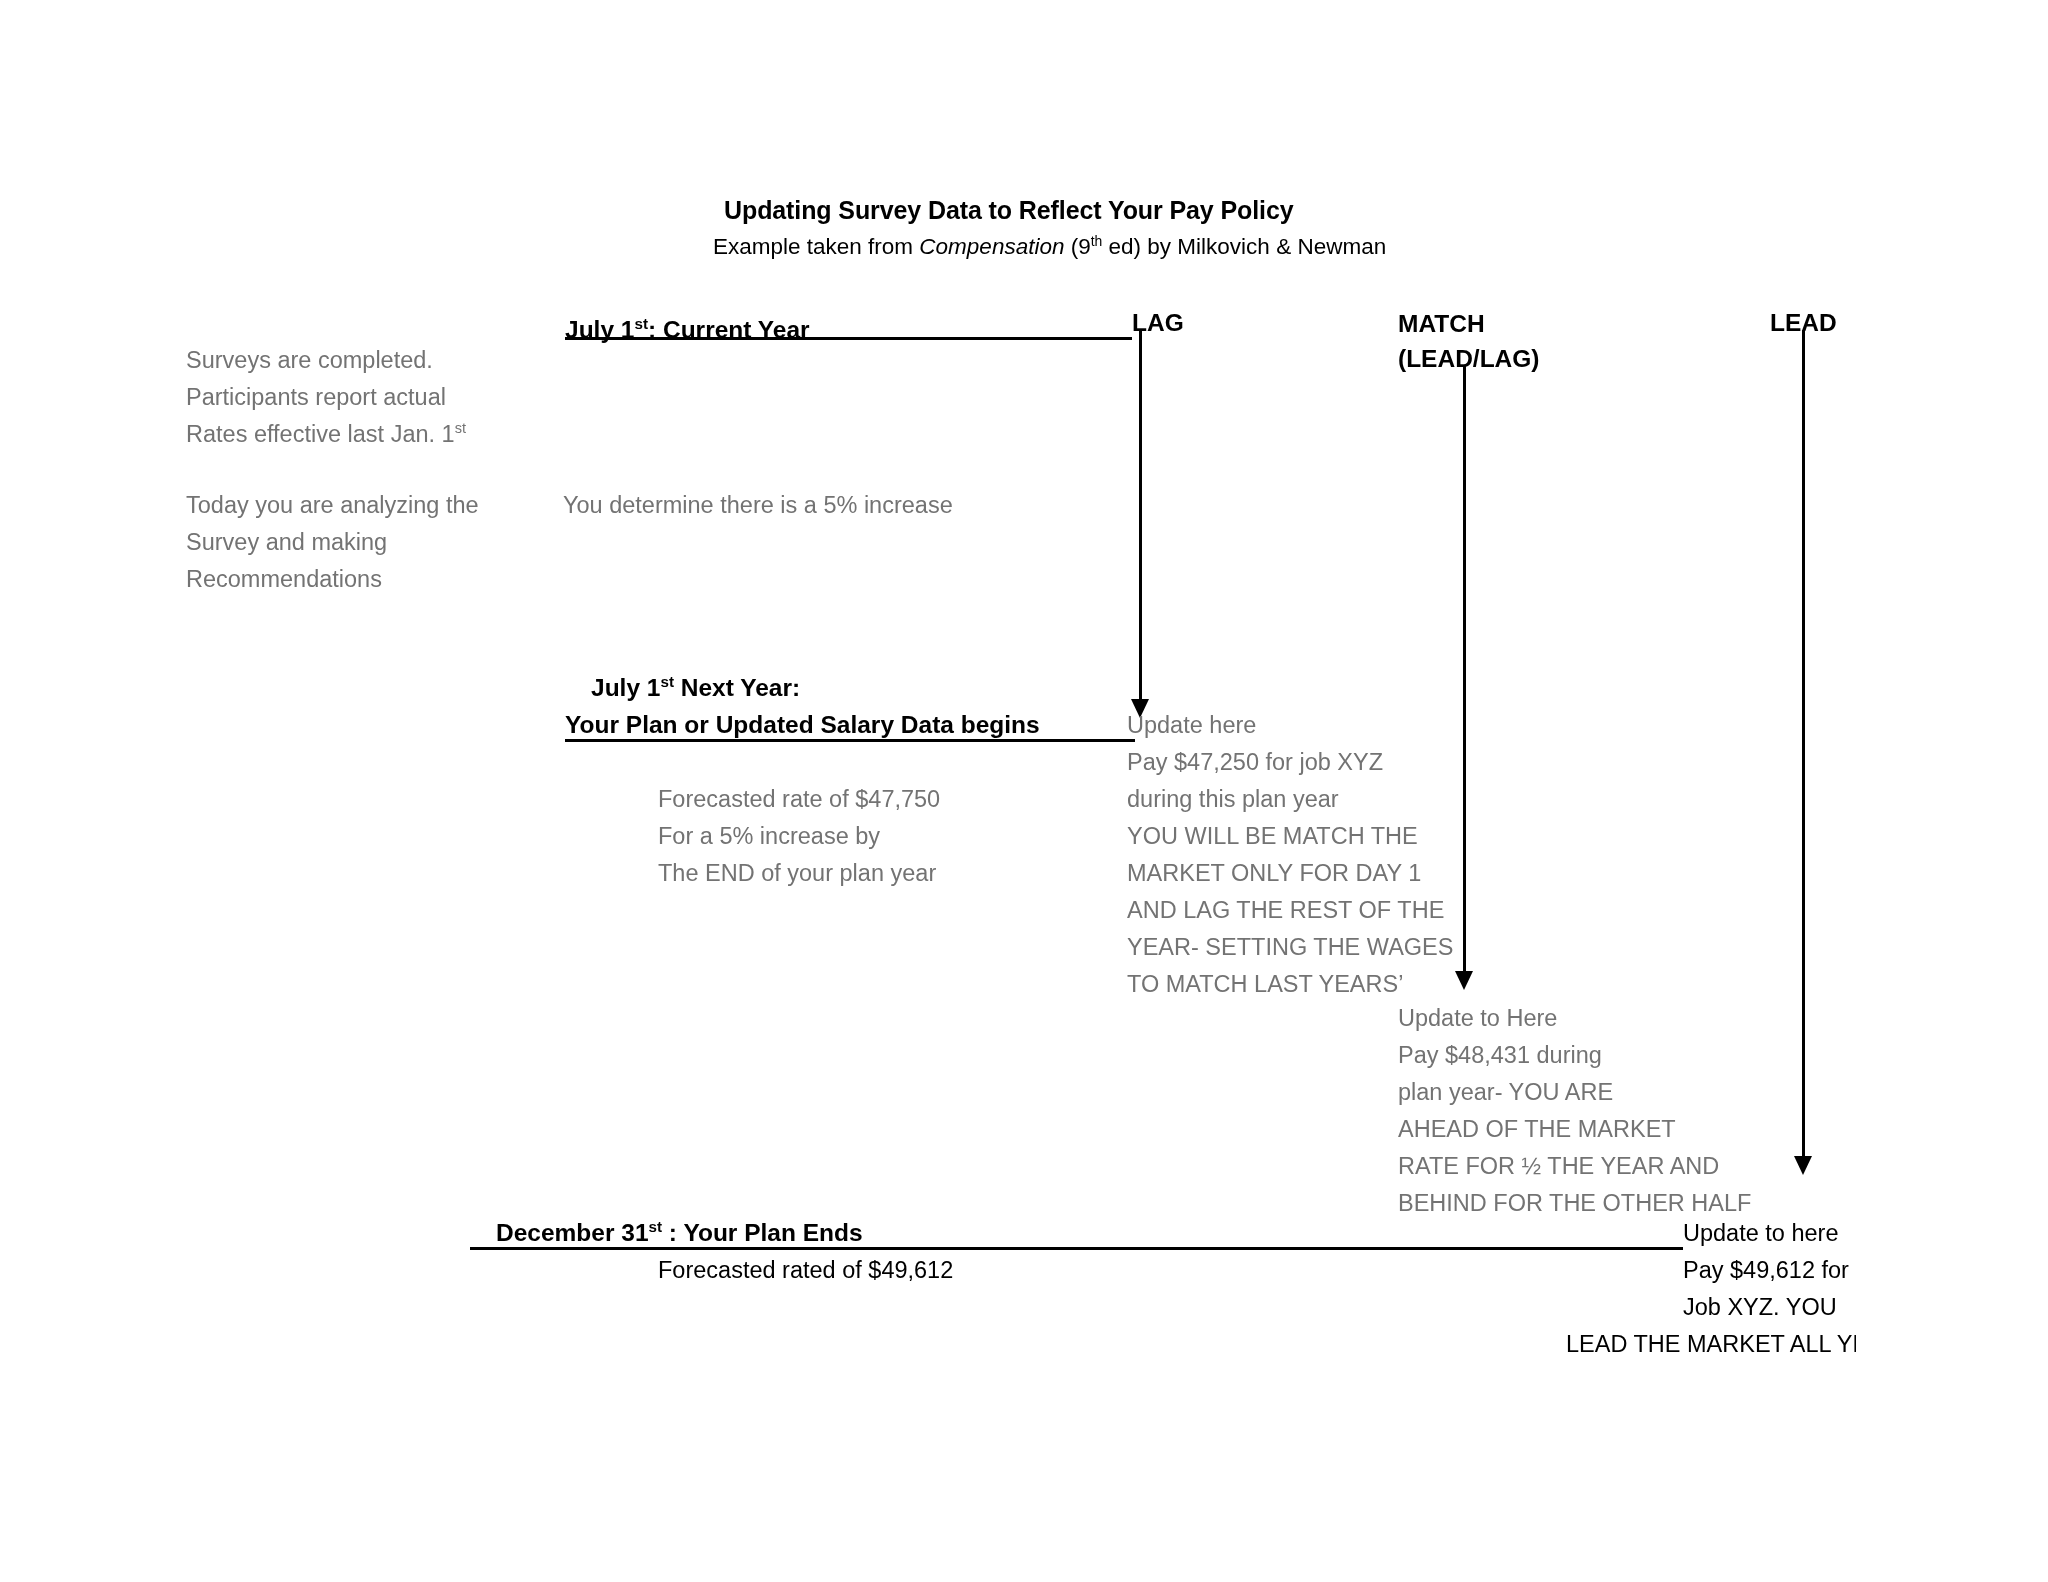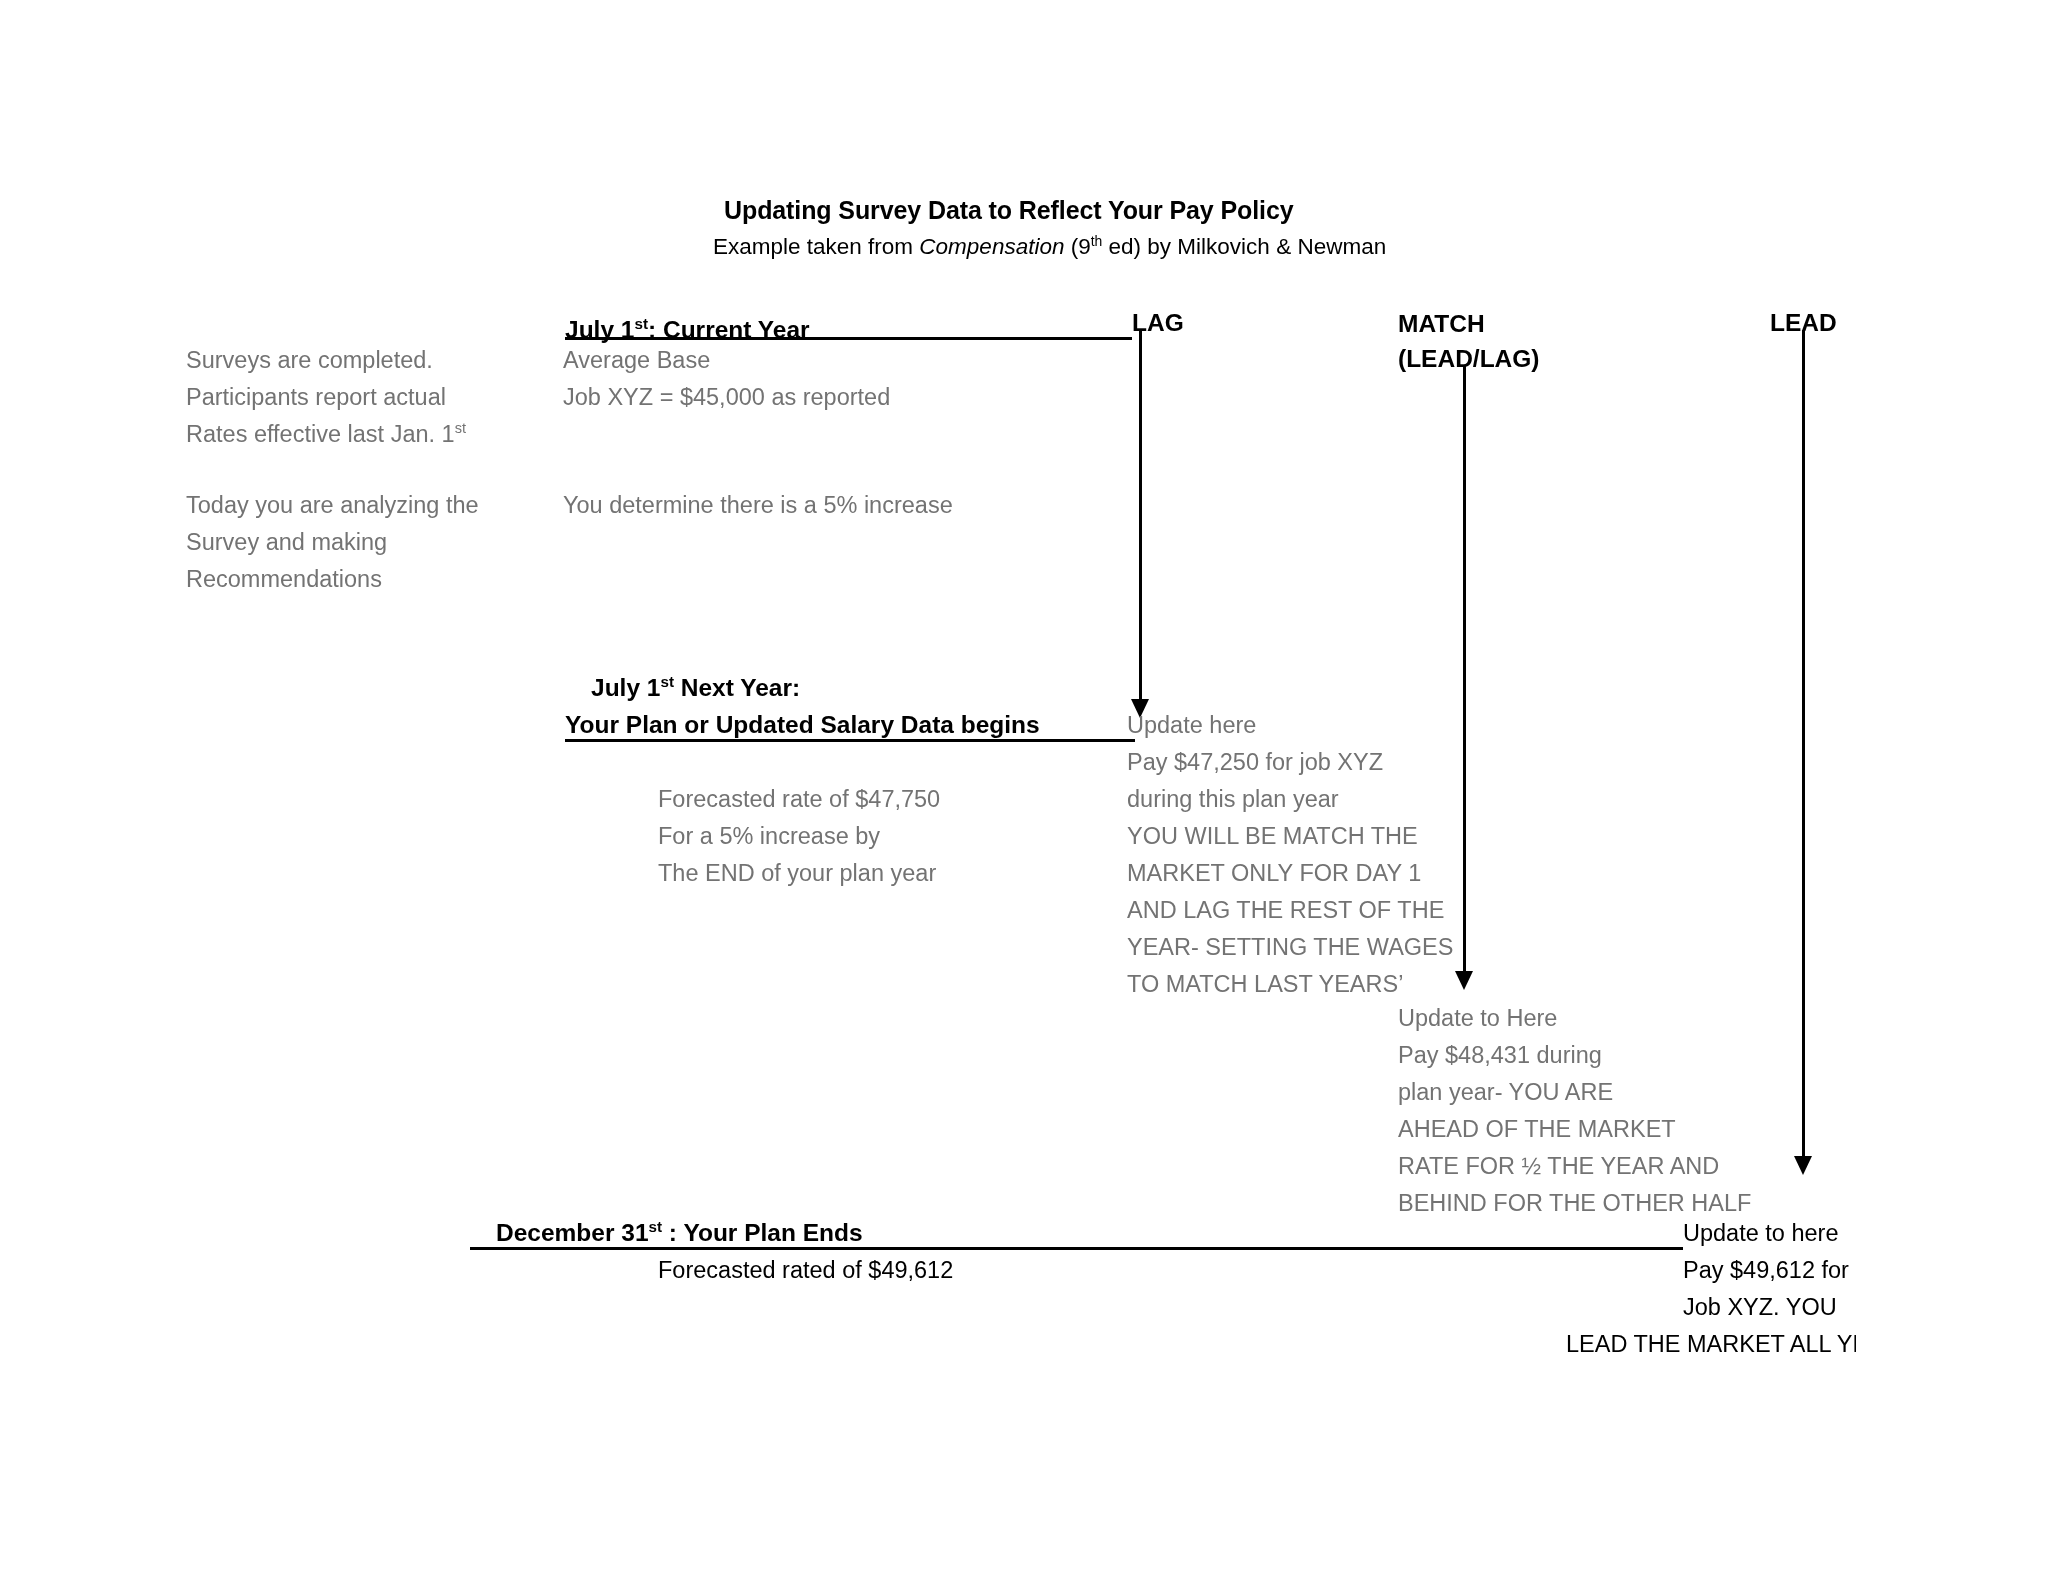--- a/index.html
+++ b/index.html
@@ -119,24 +119,20 @@
     <span class="ln">Participants report actual</span>
     <span class="ln"><span>Rates effective last Jan.  1</span><sup>st</sup></span>
   </div>
 
   <div class="blk" style="left:186px; top:487px;">
     <span class="ln">Today you are analyzing the</span>
     <span class="ln">Survey and making</span>
     <span class="ln">Recommendations</span>
   </div>
 
-  <div class="blk" style="left:563px; top:342px;">
-    <span class="ln">Average Base</span>
-    <span class="ln">Job XYZ = $45,000 as reported</span>
-  </div>
 
   <div class="blk" style="left:563px; top:487px;">
     <span class="ln">You determine there is a 5% increase</span>
   </div>
 
   <div class="hdr" style="left:591px; top:670px;"><span>July 1</span><sup>st</sup><span> Next Year:</span></div>
 
   <div class="hdr" style="left:565px; top:707px;">Your Plan or Updated Salary Data begins</div>
   <div class="rule" style="left:565px; top:739px; width:570px;"></div>
 

